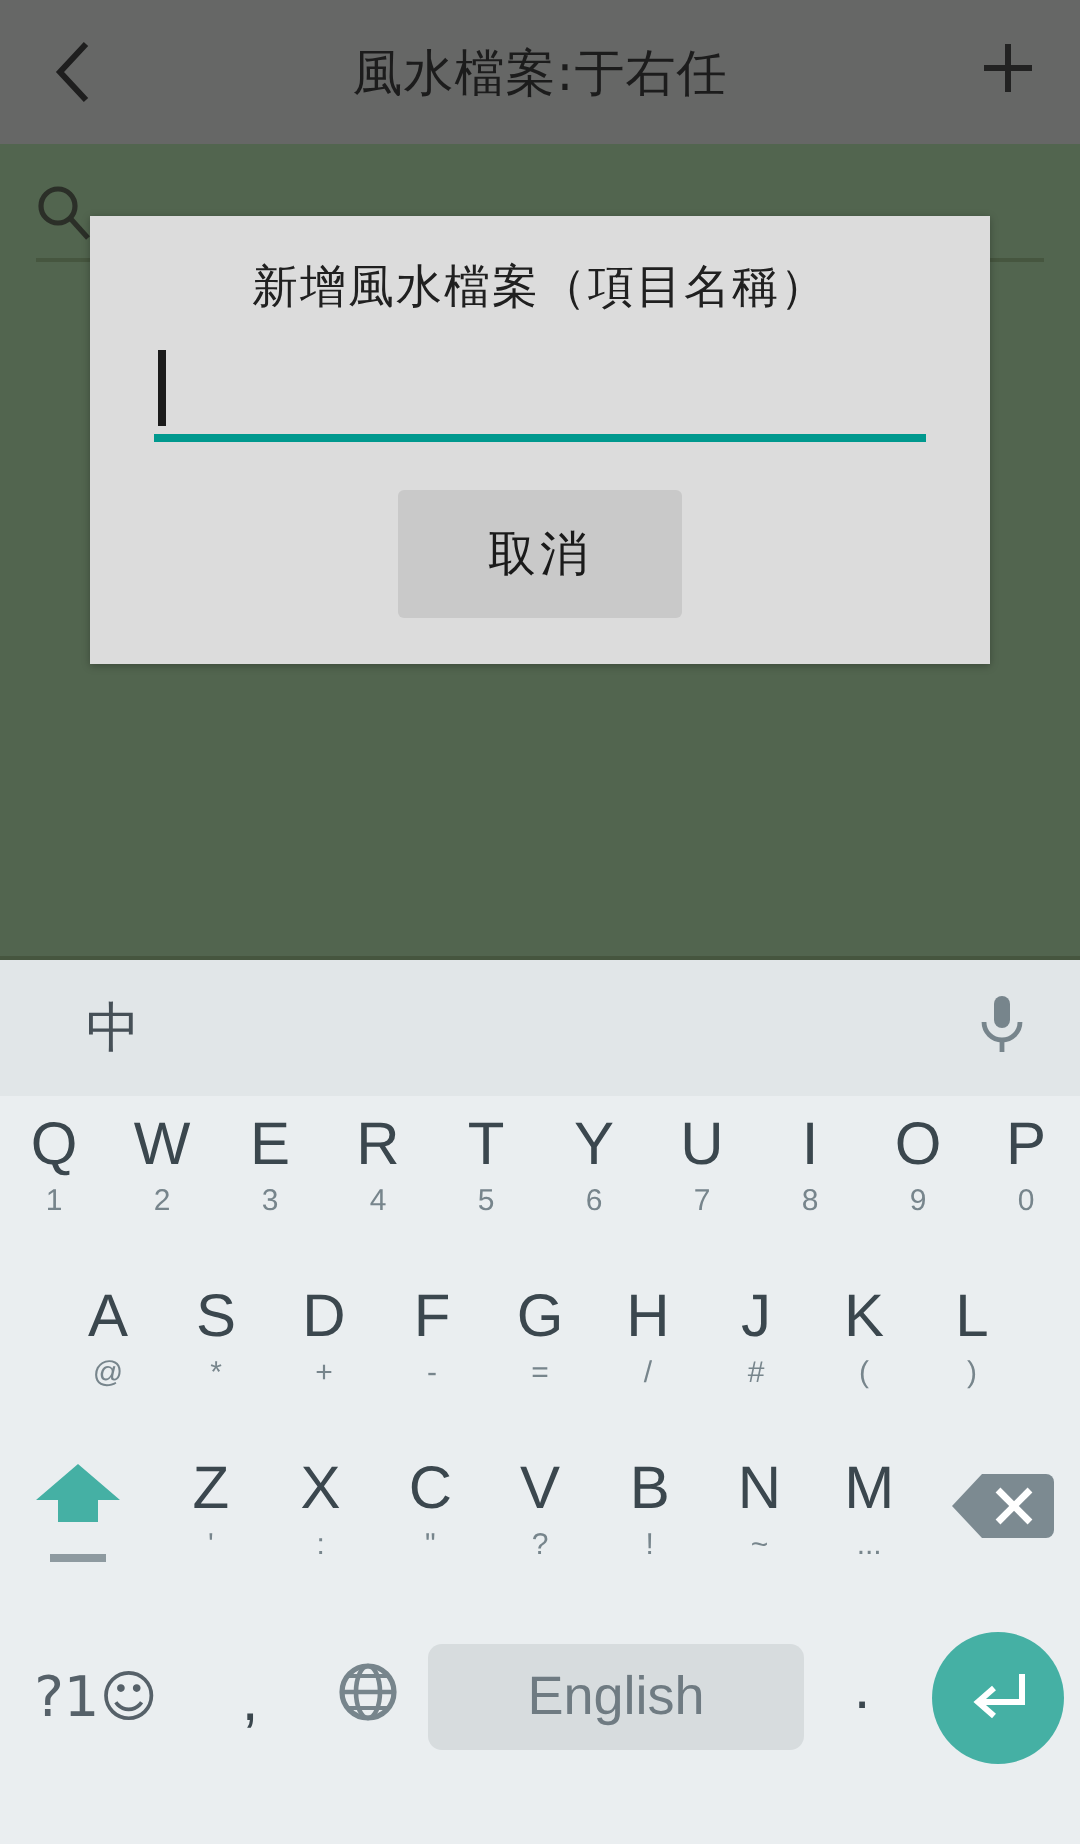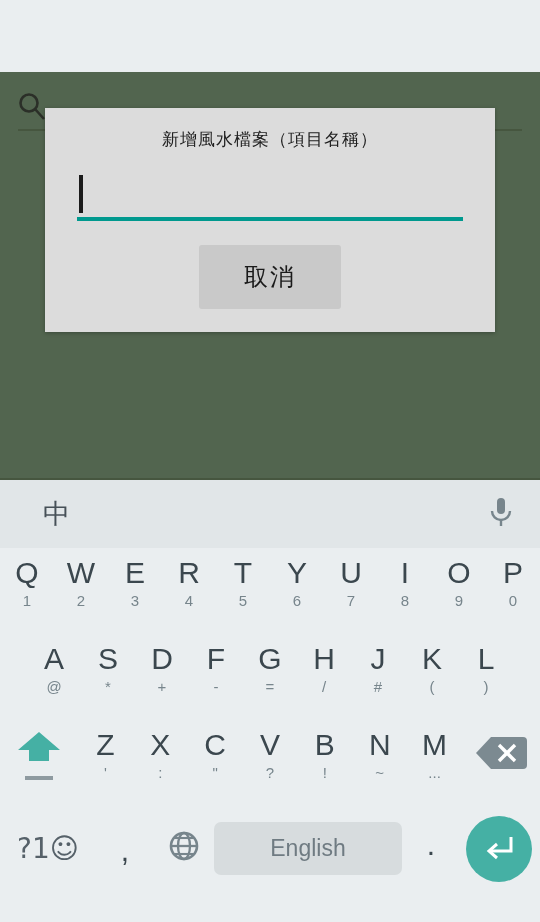--- a/index.html
+++ b/index.html
@@ -54,21 +54,21 @@
     background: transparent;
   }
   #dialog {
     position: absolute; left: 45px; top: 108px; width: 450px; height: 224px;
     background: #dcdcdc;
     box-shadow: 0 1px 4px rgba(0,0,0,0.28);
   }
   #dialog-title {
     position: absolute; left: 0; top: 20px; width: 450px;
     text-align: center;
-    font-size: 17px; color: #202020;
+    font-size: 23px; color: #202020;
     font-family: "DejaVu Sans", "Liberation Sans", sans-serif;
     letter-spacing: 1px;
   }
   #dialog-input-wrap {
     position: absolute; left: 32px; top: 62px; width: 386px; height: 50px;
   }
   #dialog-input {
     position: absolute; left: 0; top: 0; width: 386px; height: 46px;
     border: none; outline: none; background: transparent;
     font-size: 24px; color: #111;
@@ -183,37 +183,55 @@
   #period-key { align-items: flex-start; padding-top: 16px; }
   #globe-key {
     width: 60px; height: 72px;
     display: flex; align-items: center; justify-content: center;
     cursor: pointer;
   }
   #space-key {
     width: 188px; height: 53px; margin-top: 10px;
     background: #d7dcde; border-radius: 7px;
     display: flex; align-items: center; justify-content: center;
-    font-size: 23px; color: #6f7b82; cursor: pointer;
+    font-size: 27px; color: #6f7b82; cursor: pointer;
     font-family: "Liberation Sans", "DejaVu Sans", sans-serif;
   }
   #enter-key {
     width: 66px; height: 66px; margin-top: 4px; margin-left: 6px;
     border-radius: 50%; background: #45b0a4;
     display: flex; align-items: center; justify-content: center;
     cursor: pointer;
   }
 </style>
 </head>
 <body>
 
 <div id="screen">
 
   <div id="app-layer">
 
+    <div id="appbar">
+      <div id="back-btn">
+        <span>
+          <svg width="22" height="34" viewBox="0 0 22 34">
+            <polyline points="18,3 5,17 18,31" fill="none" stroke="#1e1e1e" stroke-width="3"></polyline>
+          </svg>
+        </span>
+      </div>
+      <div id="appbar-title">風水檔案:于右任</div>
+      <div id="add-btn">
+        <span>
+          <svg width="30" height="30" viewBox="0 0 30 30">
+            <line x1="15" y1="3" x2="15" y2="27" stroke="#222" stroke-width="3"></line>
+            <line x1="3" y1="15" x2="27" y2="15" stroke="#222" stroke-width="3"></line>
+          </svg>
+        </span>
+      </div>
+    </div>
 
     <div id="app-body">
       <div id="search-row">
         <div id="search-icon-wrap">
           <svg width="32" height="32" viewBox="0 0 32 32">
             <circle cx="13" cy="12" r="8.5" fill="none" stroke="#2b2f28" stroke-width="2.6"></circle>
             <line x1="19" y1="18" x2="28" y2="28" stroke="#2b2f28" stroke-width="2.6"></line>
           </svg>
         </div>
         <div id="search-divider"></div>

